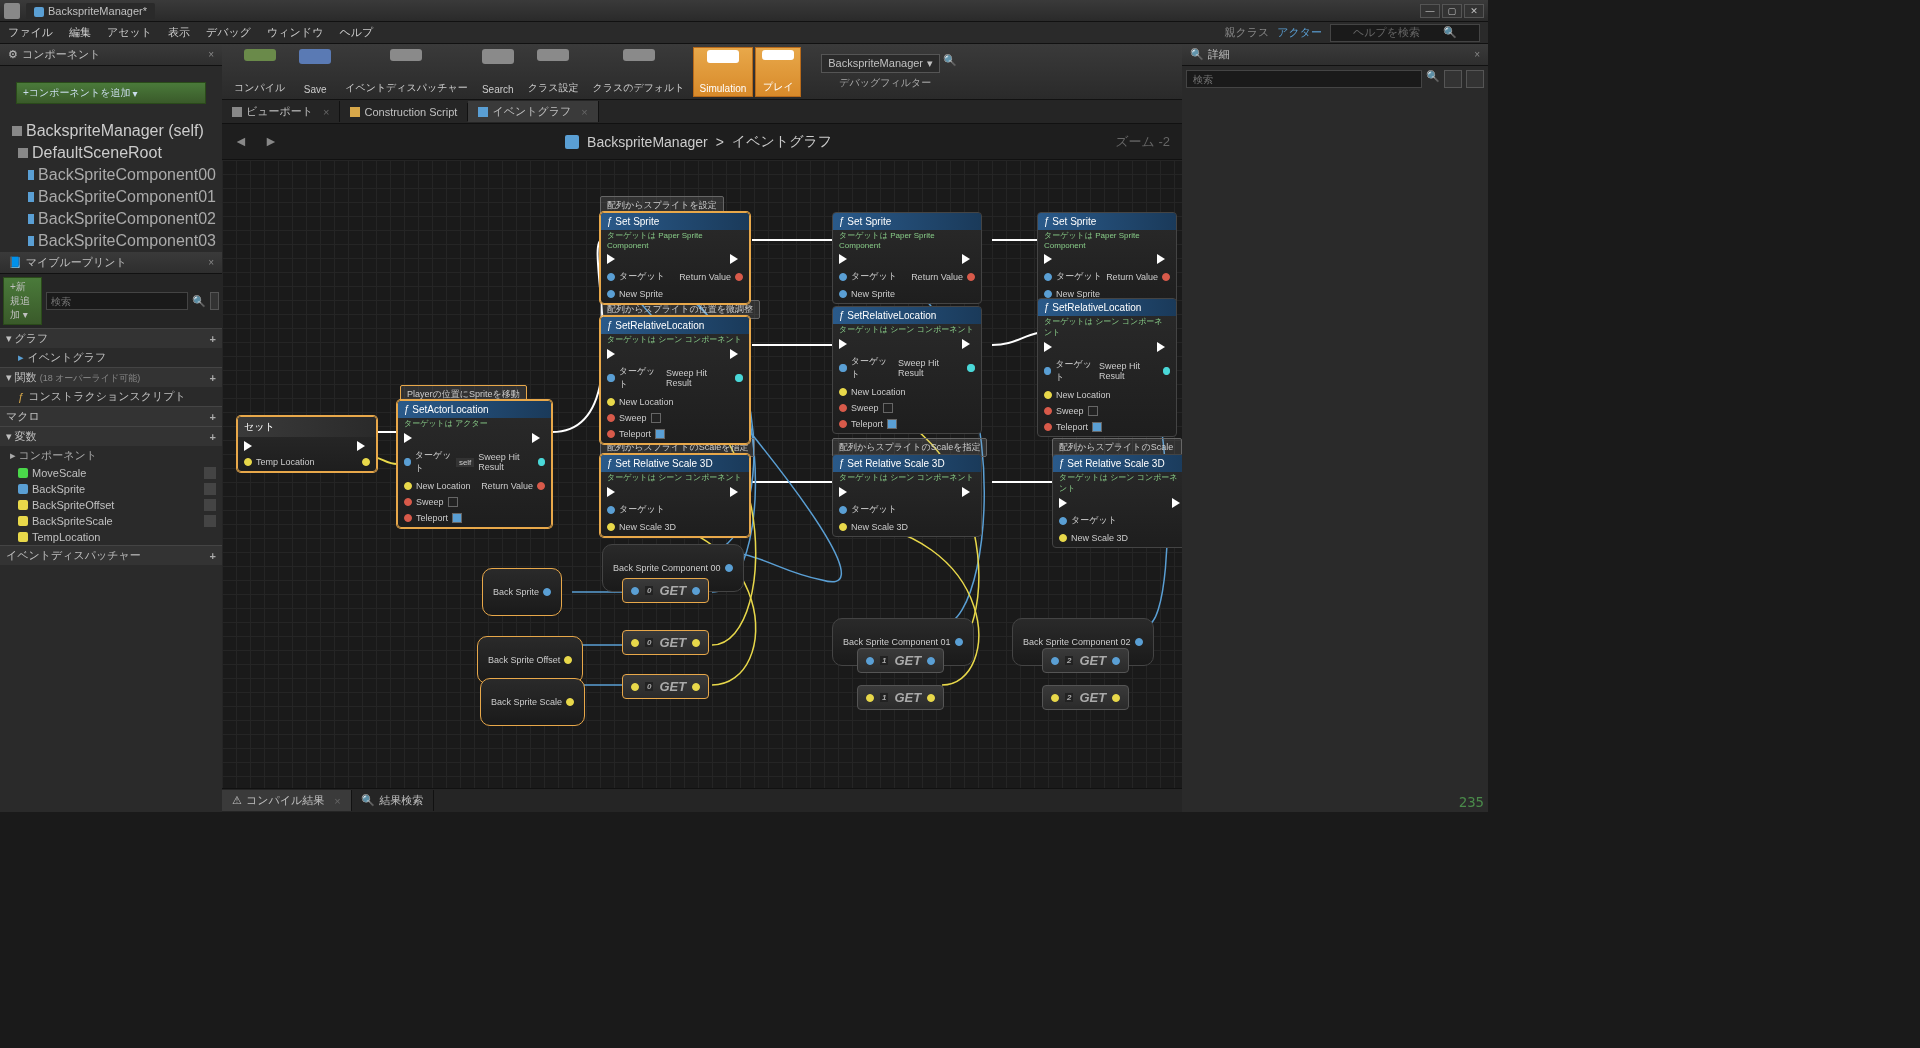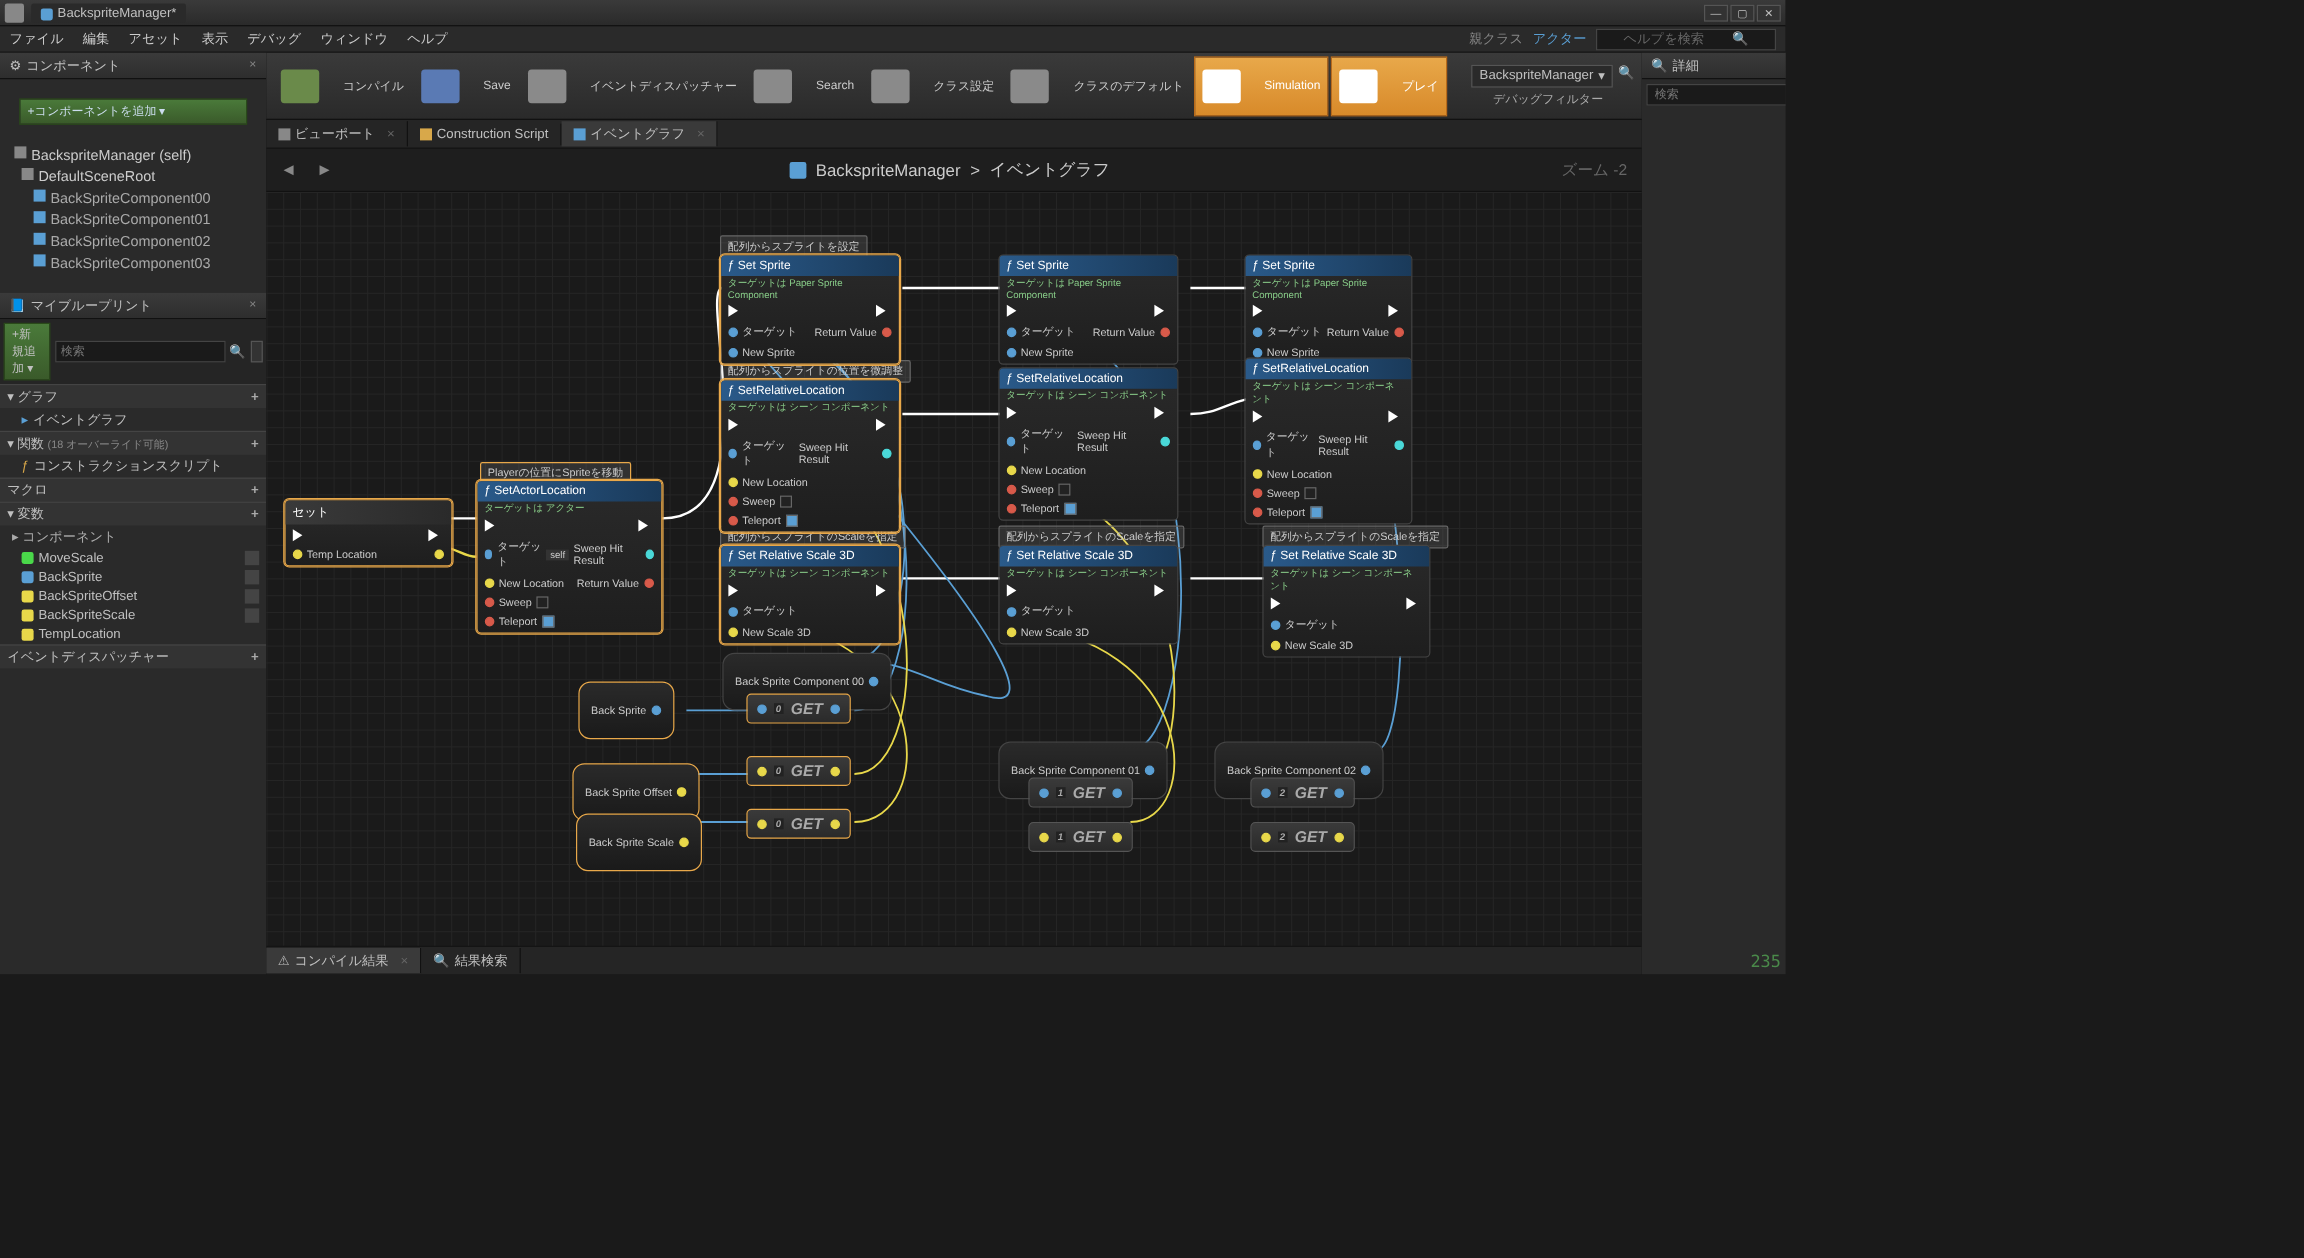--- a/index.html
+++ b/index.html
@@ -12,38 +12,38 @@
 .win-btn{width:20px;height:14px;background:#333;border:1px solid #555;display:flex;align-items:center;justify-content:center;font-size:9px}
 .menubar{height:22px;background:#2a2a2a;display:flex;align-items:center;padding:0 8px;gap:16px;border-bottom:1px solid #111}
 .menubar span{font-size:11px;color:#ccc}
 .menubar-right{margin-left:auto;display:flex;align-items:center;gap:8px}
 .search-box{background:#1a1a1a;border:1px solid #444;padding:1px 22px;font-size:10px;color:#888;width:150px;height:18px;display:flex;align-items:center}
 .main{display:flex;height:calc(100% - 44px)}
 .left-col{width:222px;display:flex;flex-direction:column;background:#2a2a2a}
 .panel-header{background:linear-gradient(#3a3a3a,#2e2e2e);padding:3px 8px;font-size:11px;display:flex;align-items:center;gap:4px;border-bottom:1px solid #111}
 .panel-header .close-x{margin-left:auto;color:#888;font-size:10px}
 .add-comp-btn{margin:16px;padding:3px 6px;background:linear-gradient(#4a7a3a,#3a5a2a);border:1px solid #2a4a1a;color:#cde;font-size:10px;display:flex;align-items:center;gap:2px}
-.tree-item{padding:2px 6px 2px 12px;font-size:12px;color:#ccc;display:flex;gap:4px}
+.tree-item{padding:2px 6px 2px 12px;font-size:16px;color:#ccc;display:flex;align-items:center;gap:4px}
 .tree-item.child{padding-left:28px;color:#aaa}
 .tree-item .icon-cube{width:10px;height:10px;background:#888}
 .tree-item .icon-sprite{width:10px;height:10px;background:#5a9fd4}
 .components-panel{flex:0 0 auto;min-height:200px}
 .myblueprint-panel{flex:1;display:flex;flex-direction:column;overflow:hidden}
 .mb-toolbar{display:flex;align-items:center;gap:4px;padding:3px;background:#252525}
 .mb-add-btn{background:linear-gradient(#4a7a3a,#3a5a2a);padding:2px 6px;font-size:10px;border:1px solid #2a4a1a}
 .mb-search{flex:1;background:#1a1a1a;border:1px solid #444;padding:1px 4px;font-size:10px;height:18px}
 .mb-eye{width:18px;height:18px;background:#333;border:1px solid #555}
 .cat-header{background:#333;padding:2px 6px;font-size:11px;display:flex;align-items:center;justify-content:space-between;border-top:1px solid #444}
 .cat-header .plus{color:#aaa;font-weight:bold}
 .cat-item{padding:2px 6px 2px 18px;font-size:11px;display:flex;align-items:center;gap:4px}
 .cat-item .var-icon{width:10px;height:10px;border-radius:2px}
 .cat-item .refresh{margin-left:auto;width:12px;height:12px;background:#444}
 .center-col{flex:1;display:flex;flex-direction:column;background:#1a1a1a;position:relative}
 .toolbar{height:56px;background:linear-gradient(#3a3a3a,#2a2a2a);display:flex;align-items:center;padding:0 6px;gap:2px;border-bottom:1px solid #111}
-.tb-btn{display:flex;flex-direction:row;align-items:center;justify-content:center;padding:2px 6px;height:50px;gap:20px}
+.tb-btn{display:flex;flex-direction:column;align-items:center;justify-content:center;padding:2px 6px;height:50px;gap:20px}
 .tb-btn .tb-icon{width:32px;height:28px;background:#666;border-radius:3px}
 .tb-btn .tb-label{font-size:10px;color:#ccc;white-space:nowrap}
 .tb-btn.active{background:linear-gradient(#e8a84a,#d88a2a);border:1px solid #b86a1a}
 .tb-btn.active .tb-label{color:#fff}
 .tb-combo{background:#2a2a2a;border:1px solid #555;padding:2px 6px;font-size:11px;display:flex;align-items:center;gap:4px;margin-left:8px}
 .graph-tabs{height:24px;background:#252525;display:flex;align-items:center;border-bottom:1px solid #111}
 .gtab{padding:3px 10px;font-size:11px;display:flex;align-items:center;gap:4px;border-right:1px solid #111}
 .gtab.active{background:#3a3a3a}
 .gtab .gtab-icon{width:10px;height:10px;background:#5a9fd4}
 .graph-nav{height:36px;background:#1e1e1e;display:flex;align-items:center;padding:0 12px;gap:12px;border-bottom:1px solid #111}

